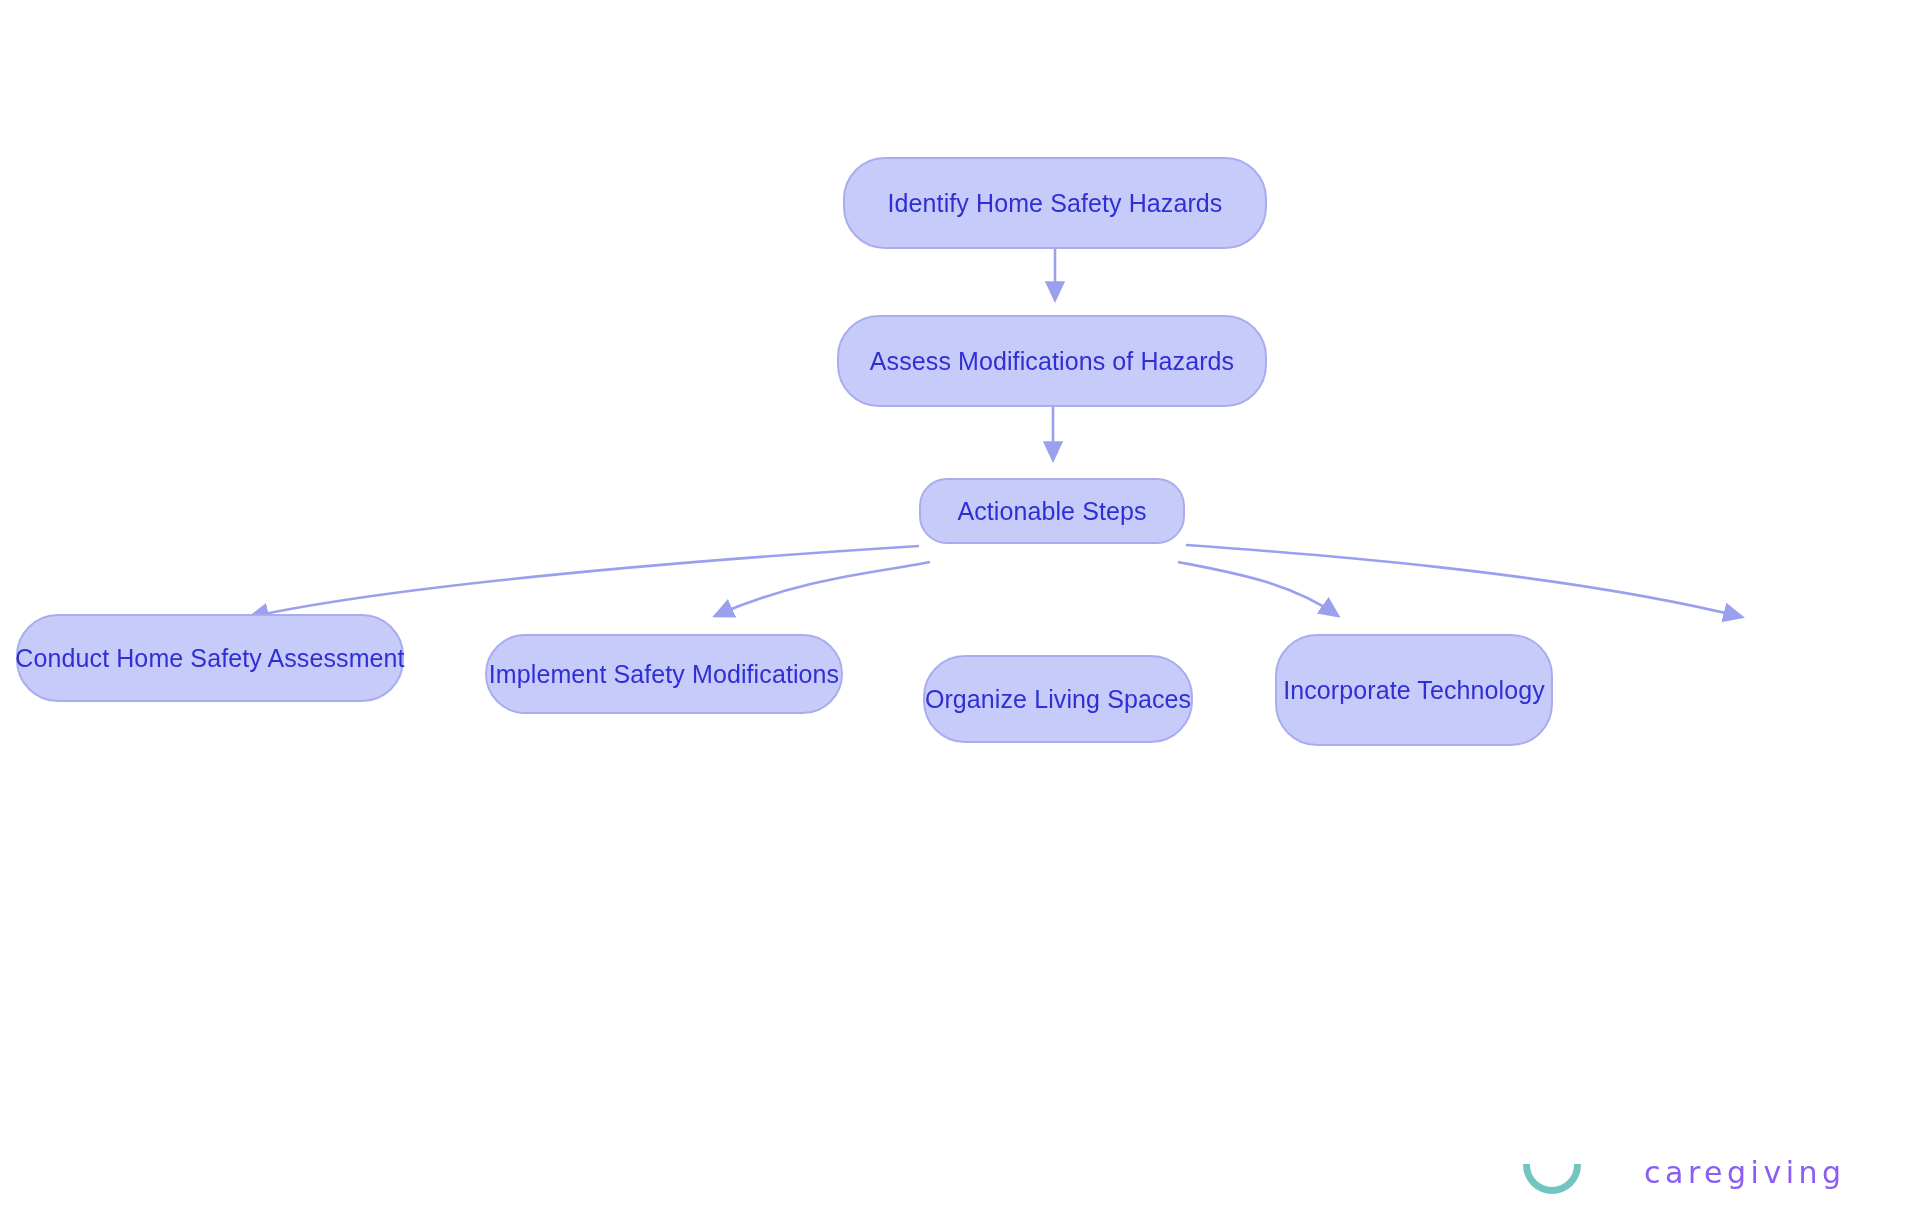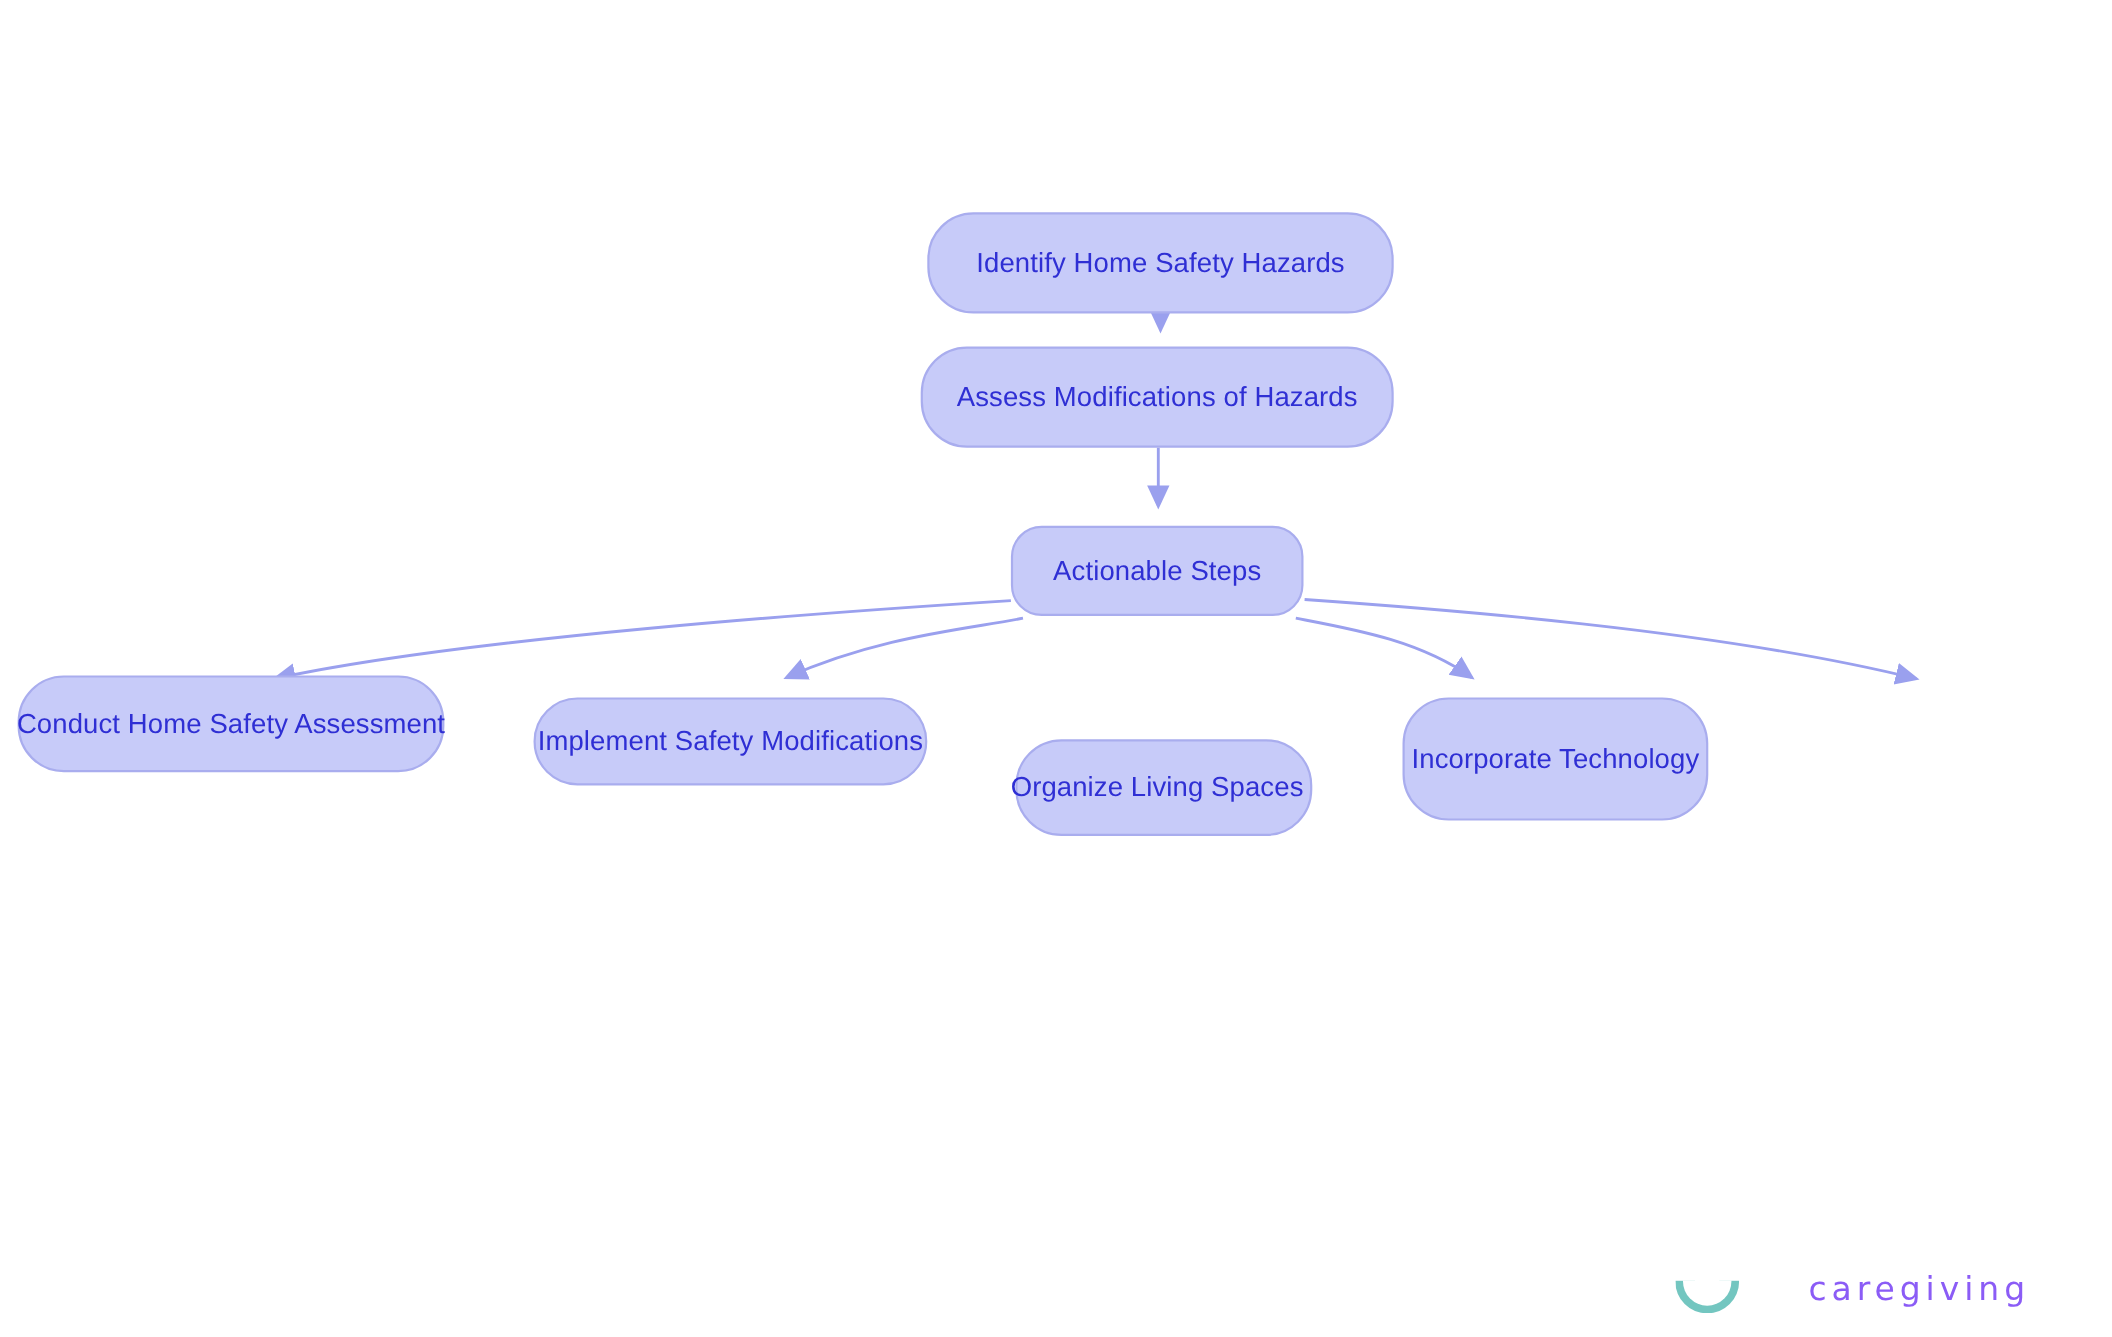--- a/index.html
+++ b/index.html
@@ -105,41 +105,41 @@
   <g fill="none" stroke="#9aa0ee" stroke-width="2.6" marker-end="url(#arrowhead)">
     <path d="M 1055,249 L 1055,300"></path>
     <path d="M 1053,407 L 1053,460"></path>
     <path d="M 919,546 C 760,556 420,580 250,617"></path>
     <path d="M 930,562 C 880,572 800,578 715,616"></path>
     <path d="M 1178,562 C 1230,572 1290,582 1338,616"></path>
     <path d="M 1186,545 C 1300,553 1560,572 1742,617"></path>
   </g>
 </svg>
 
-<div class="node" style="left:843px; top:157px; width:424px; height:92px;margin-top:36px;">
+<div class="node" style="left:843px; top:157px; width:424px; height:92px;">
   <span class="node-label">Identify Home Safety Hazards</span>
 </div>
 
 <div class="node" style="left:837px; top:315px; width:430px; height:92px;">
   <span class="node-label">Assess Modifications of Hazards</span>
 </div>
 
-<div class="node" style="left:919px; top:478px; width:266px; height:82px; border-radius:28px;text-align:right;">
+<div class="node" style="left:919px; top:478px; width:266px; height:66px; border-radius:28px;text-align:right;">
   <span class="node-label">Actionable Steps</span>
 </div>
 
 <div class="node" style="left:16px; top:614px; width:388px; height:88px;">
   <span class="node-label">Conduct Home Safety Assessment</span>
 </div>
 
 <div class="node" style="left:485px; top:634px; width:358px; height:80px;">
   <span class="node-label">Implement Safety Modifications</span>
 </div>
 
-<div class="node" style="left:923px; top:672px; width:270px; height:88px;justify-content:flex-end;">
+<div class="node" style="left:923px; top:655px; width:270px; height:88px;">
   <span class="node-label">Organize Living Spaces</span>
 </div>
 
 <div class="node" style="left:1275px; top:634px; width:278px; height:112px;">
   <span class="node-label">Incorporate Technology</span>
 </div>
 
 <div id="brand-logo">
   <div class="logo-smile"></div>
   <div class="logo-sub">caregiving</div>

